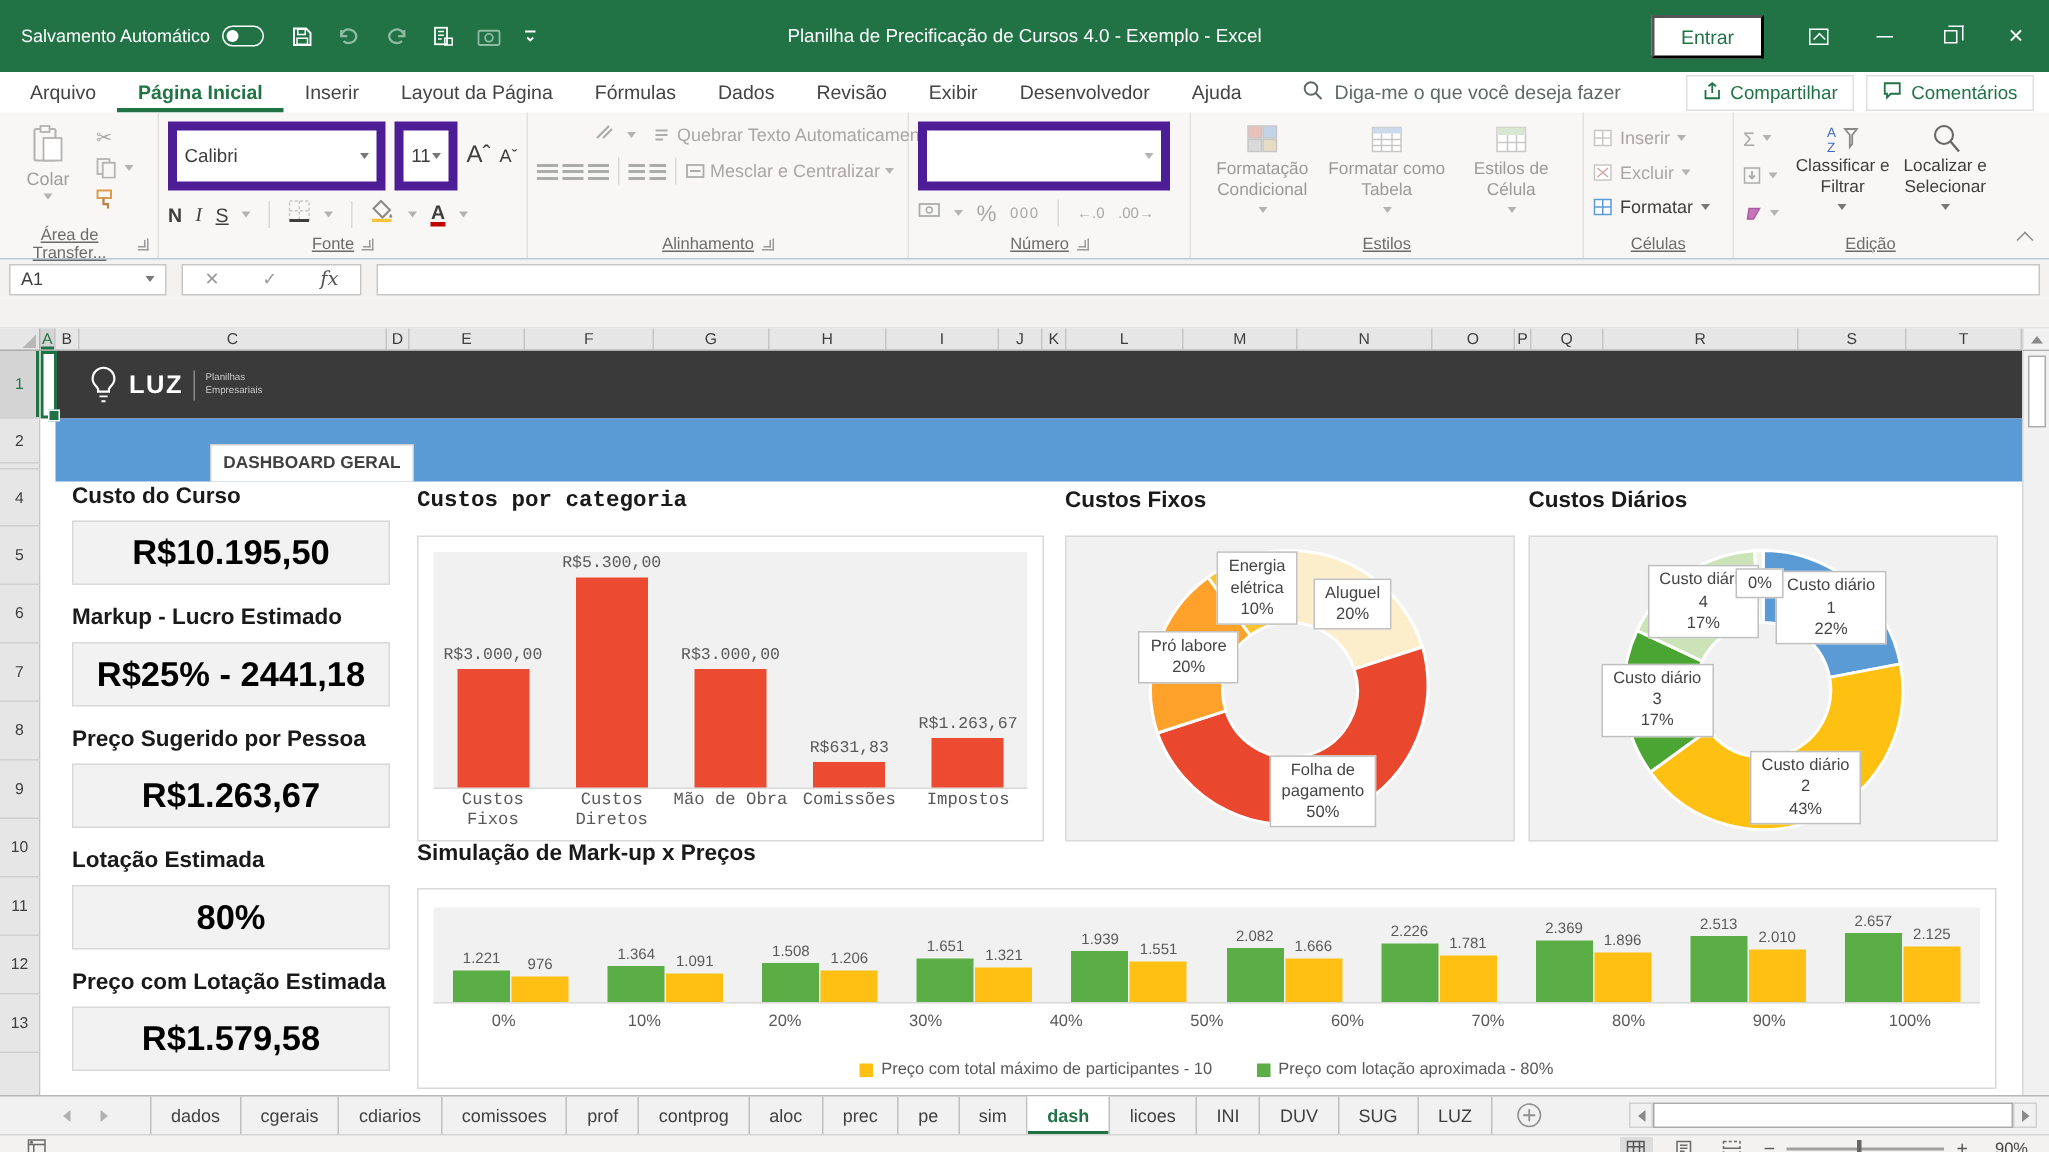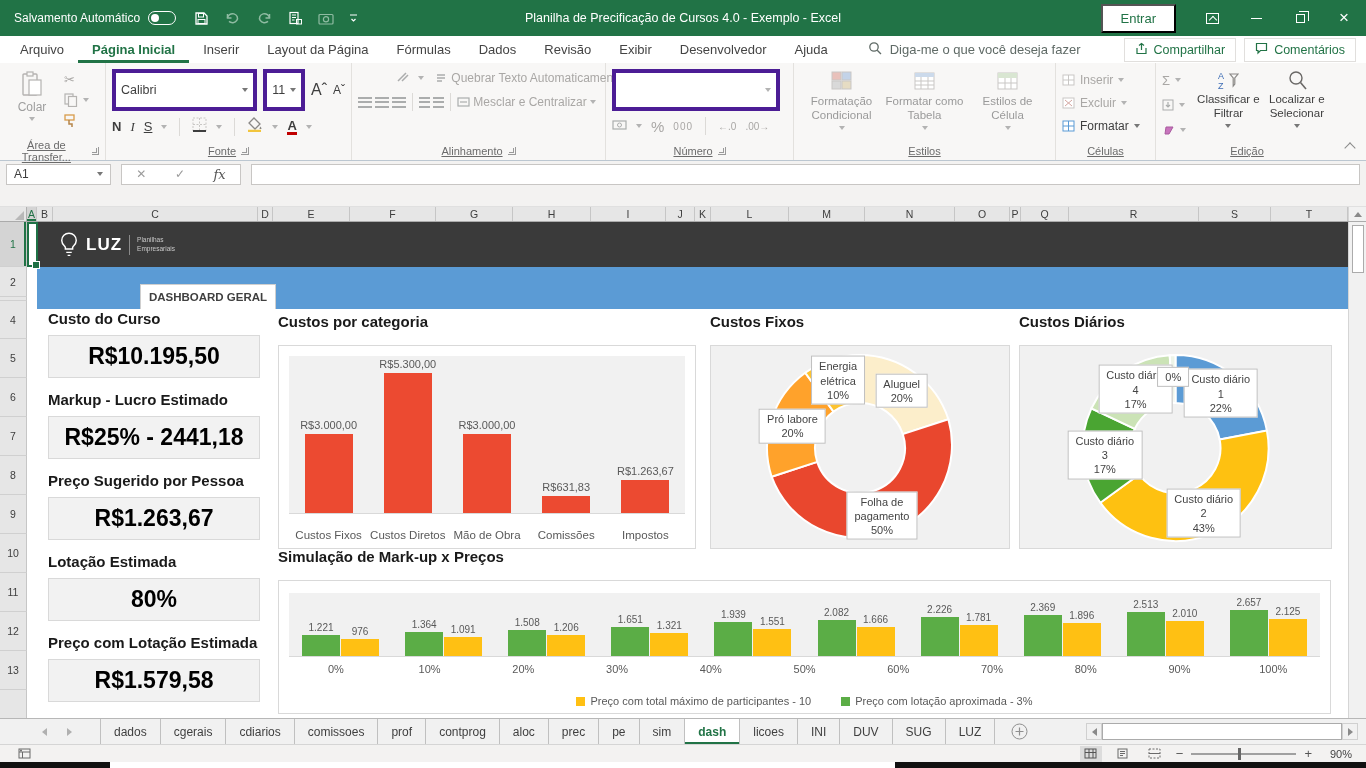--- a/index.html
+++ b/index.html
@@ -1,21 +1,21 @@
 <!DOCTYPE html>
 <html><head>
 <meta charset="utf-8">
 <style>
   * { margin:0; padding:0; box-sizing:border-box; }
   html,body { width:1366px; height:768px; overflow:hidden; }
   body { font-family:"Liberation Sans", sans-serif; background:#fff; color:#3e3e3e; }
   .app { position:relative; width:1366px; height:768px; display:flex; flex-direction:column; }
 
   
-  .titlebar { height:36px; background:#217346; display:flex; align-items:center; color:#fff; position:relative; flex:none; }
+  .titlebar { height:48px; background:#217346; display:flex; align-items:center; color:#fff; position:relative; flex:none; }
   .autosave { margin-left:14px; display:flex; align-items:center; gap:8px; font-size:12px; white-space:nowrap; }
   .toggle { width:28px; height:14px; border:1px solid #fff; border-radius:8px; position:relative; }
   .toggle .knob { position:absolute; left:2px; top:2px; width:8px; height:8px; border-radius:50%; background:#fff; }
   .qat { display:flex; align-items:center; gap:15px; margin-left:18px; }
   .qat .qi { display:flex; align-items:center; }
   .tb-title { position:absolute; left:0; right:0; text-align:center; font-size:12.5px; pointer-events:none; }
   .tb-right { margin-left:auto; display:flex; align-items:center; height:100%; }
   .btn-entrar { background:#fff; color:#217346; font-size:13px; padding:5px 18px; margin-right:14px; cursor:default; }
   .win-btn { width:44px; height:100%; display:flex; align-items:center; justify-content:center; font-size:17px; }
   .min-glyph { width:11px; height:1px; background:#fff; display:inline-block; }
@@ -40,21 +40,21 @@
   .dlg { width:8px; height:8px; border-right:1px solid #9a9a9a; border-bottom:1px solid #9a9a9a; display:inline-block; position:relative; }
   .dlg::after { content:''; position:absolute; right:1px; bottom:1px; width:4px; height:4px; border-right:1px solid #9a9a9a; border-bottom:1px solid #9a9a9a; }
   .caret { display:inline-block; width:0; height:0; border-left:3.5px solid transparent; border-right:3.5px solid transparent; border-top:4px solid #777; }
   .caret.lt { border-top-color:#b3b3b3; }
   .gray { color:#a9a7a5; } .dk { color:#3e3e3e; }
   .paste-btn { width:52px; display:flex; flex-direction:column; align-items:center; gap:3px; font-size:12px; color:#9e9e9e; padding-top:4px; }
   .clip-col { display:flex; flex-direction:column; gap:5px; margin-left:6px; padding-top:4px; font-size:13px; }
   .clip-col .ci { display:flex; align-items:center; gap:3px; height:16px; }
   .fcol { display:flex; flex-direction:column; gap:6px; width:100%; padding-top:2px; }
   .frow { display:flex; align-items:center; gap:6px; }
-  .combo { background:#fff; border:4px solid #4c1d95; height:21px; display:flex; align-items:center; padding:17px 5px; font-size:12.5px; color:#3e3e3e; }
+  .combo { background:#fff; border:6px solid #4c1d95; height:21px; display:flex; align-items:center; padding:17px 5px; font-size:12.5px; color:#3e3e3e; }
   .combo .caret { margin-left:auto; }
   .glyph-b { font-weight:bold; font-size:13px; } .glyph-i { font-style:italic; font-size:13px; font-family:"Liberation Serif",serif; }
   .glyph-u { text-decoration:underline; font-size:13px; }
   .fontcolor { font-size:13px; font-weight:bold; border-bottom:3px solid #c00000; line-height:1; }
   .vsep { width:1px; height:18px; background:#dcdad7; margin:0 3px; }
   .lns { width:14px; height:11px; background:repeating-linear-gradient(to bottom,#abadad 0 2px,transparent 2px 4.5px); }
   .gtext { font-size:12px; color:#a9a7a5; white-space:nowrap; }
   .bigbtn { width:84px; display:flex; flex-direction:column; align-items:center; text-align:center; font-size:11.5px; line-height:1.2; gap:3px; padding-top:3px; color:#9a9a9a; }
   .bigbtn.en { color:#3e3e3e; }
   .cellrow { display:flex; align-items:center; gap:5px; font-size:12px; height:22px; white-space:nowrap; }
@@ -99,21 +99,21 @@
   .banner { position:absolute; left:103px; bottom:0; width:136px; height:25px; background:#fff; border:1px solid #cfcfcf; border-bottom:none; display:flex; align-items:center; justify-content:center; font-size:11.5px; font-weight:bold; color:#404040; }
   .a1-sel { position:absolute; left:0; top:0; width:11px; height:45px; border:2px solid #1e7145; }
   .a1-sel::after { content:''; position:absolute; right:-4px; bottom:-4px; width:6px; height:6px; background:#1e7145; border:1px solid #fff; }
 
   #cards { position:absolute; left:21px; top:88px; width:212px; }
   .card-group { margin-bottom:13px; }
   .card-label { font-size:15px; font-weight:bold; color:#1a1a1a; height:18px; margin-bottom:7px; white-space:nowrap; }
   .card-value { height:43px; background:#f2f2f2; border:1px solid #d9d9d9; display:flex; align-items:center; justify-content:center; font-size:23px; font-weight:bold; color:#000; }
 
   .chart-area { position:absolute; }
-  #chart-area-0 { left:251px; top:91px; width:418px; }
+  #chart-area-0 { left:251px; top:91px; width:418px;font-family:Liberation Mono, monospace; }
   #chart-area-1 { left:683px; top:91px; width:300px; }
   #chart-area-2 { left:992px; top:91px; width:313px; }
   #chart-area-3 { left:251px; top:326px; width:1053px; }
   .chart-title { font-size:15px; font-weight:bold; color:#1a1a1a; height:20px; margin-bottom:12px; }
   .chart-box { position:relative; border:1px solid #d9d9d9; background:#fff; }
   #chart-area-0 .chart-box { height:204px; }
   #chart-area-1 .chart-box, #chart-area-2 .chart-box { height:204px; background:#f1f1f1; }
   #chart-area-3 .chart-box { height:134px; }
 
   .plot1 { position:absolute; left:10px; right:10px; top:10px; bottom:34px; background:#f1f1f1; border-bottom:1px solid #d9d9d9; display:flex; align-items:flex-end; }
@@ -816,21 +816,21 @@
               <div class="cat4">90%</div>
               <div class="cat4">100%</div>
             </div>
             <div class="legend4">
               <div class="lg-item">
                 <span class="lg-sq" style="background: rgb(255, 192, 19);"></span>
                 <span>Preço com total máximo de participantes - 10</span>
               </div>
               <div class="lg-item">
                 <span class="lg-sq" style="background: rgb(91, 173, 70);"></span>
-                <span>Preço com lotação aproximada - 3%</span>
+                <span>Preço com lotação aproximada - 80%</span>
               </div>
             </div>
           </div>
         </div>
       </div>
     <div class="vscroll">
         <div class="vthumb"></div>
       </div>
   </div>
 

